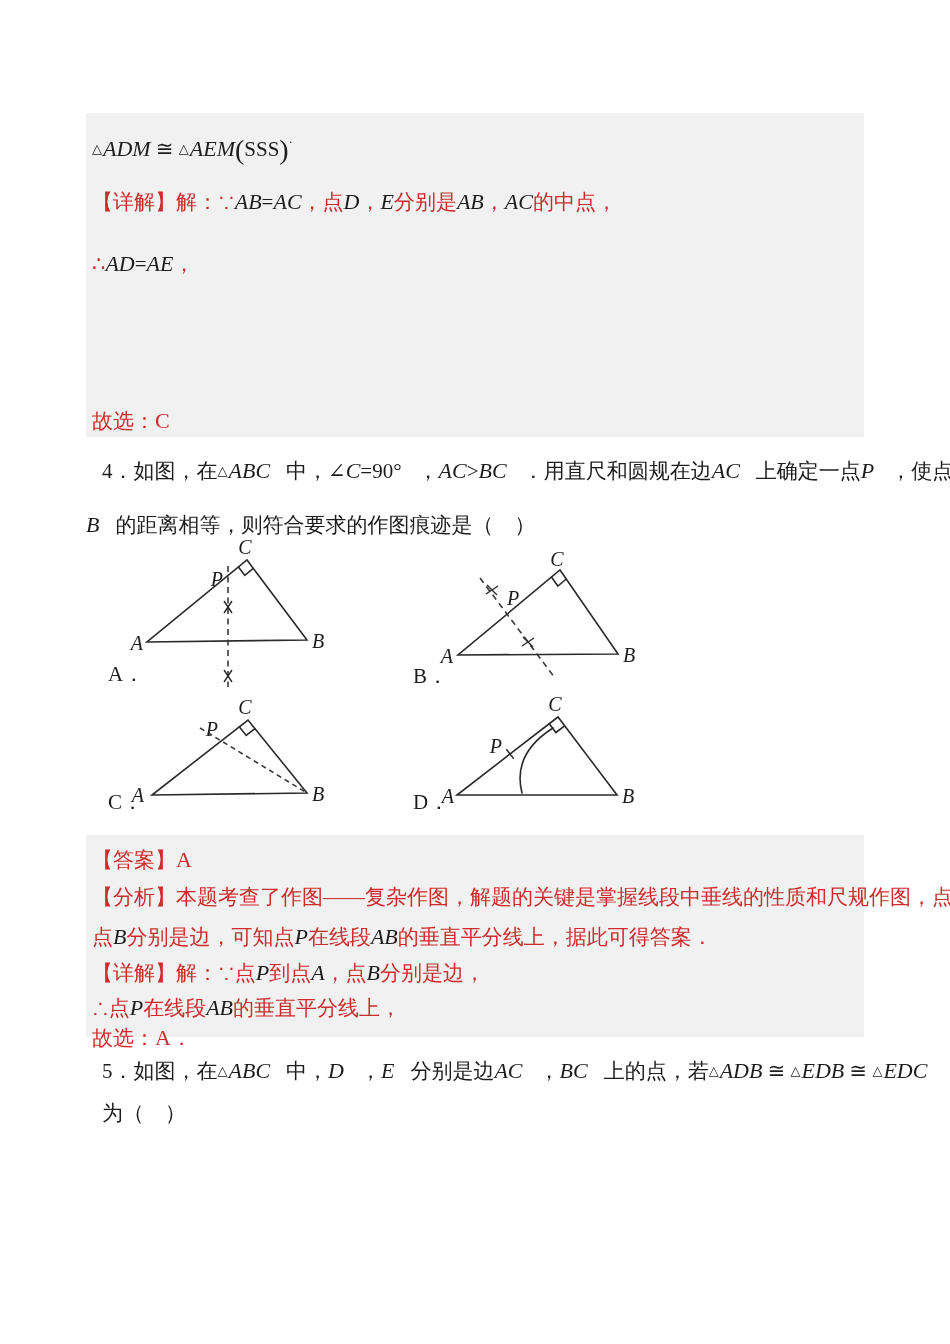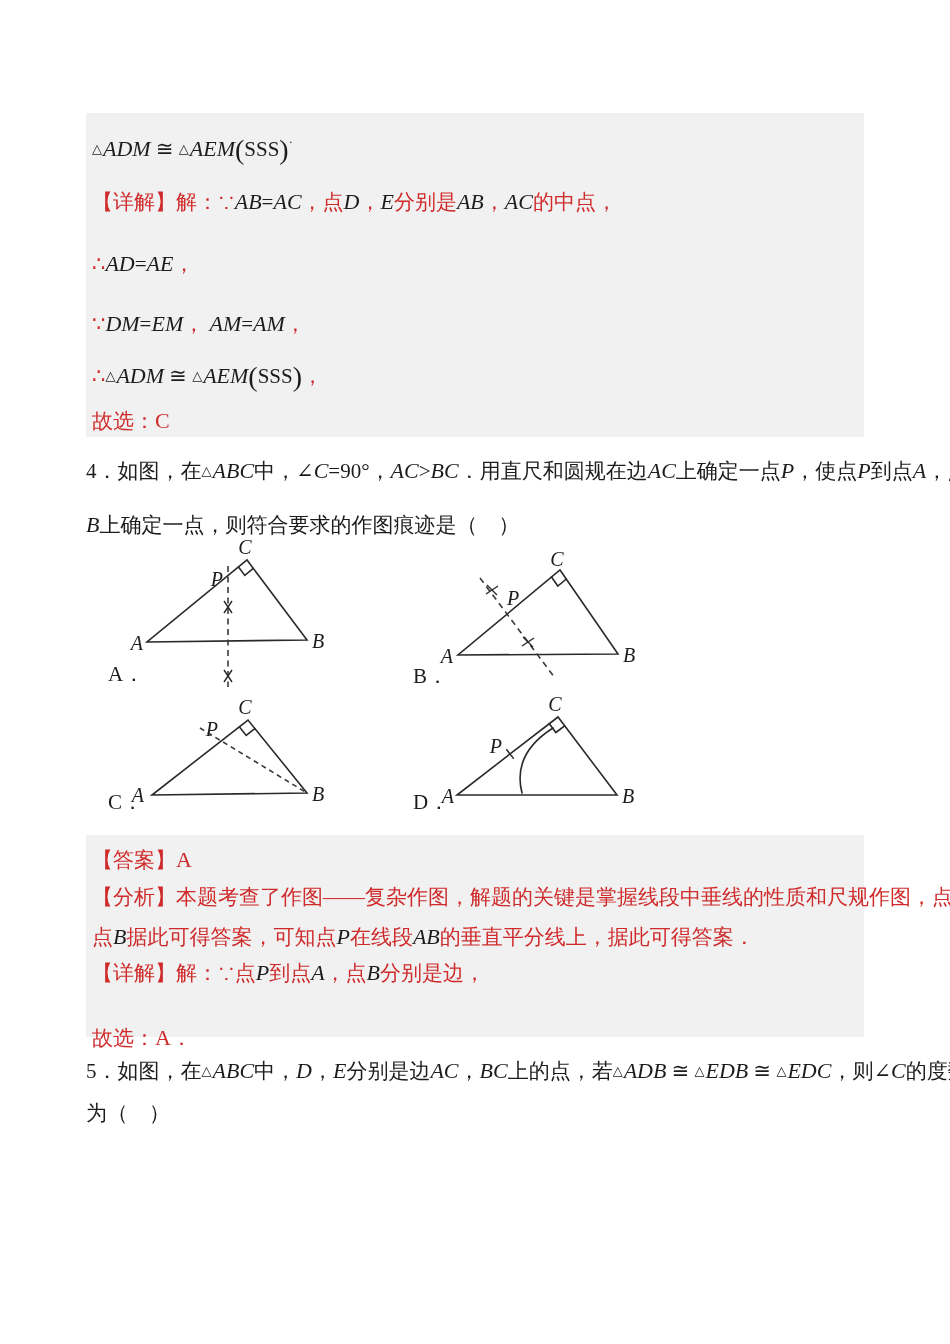--- a/index.html
+++ b/index.html
@@ -25,21 +25,21 @@
     position:absolute;left:6px;white-space:nowrap;
     font-size:21px;line-height:30px;
   }
   .qline{
     position:absolute;left:86px;white-space:nowrap;
     font-size:21px;line-height:30px;color:var(--ink);
   }
 
   
   .seg-r{color:var(--red);}
-  .seg-b{color:var(--ink);}
+  .seg-b{color:var(--ink);margin-left:16px;}
   .seg-m{color:var(--ink);font-style:italic;font-family:"Liberation Serif","DejaVu Serif","DejaVu Sans",serif;font-size:22px;}
   .seg-u{color:var(--ink);font-style:normal;font-family:"Liberation Serif","DejaVu Serif","DejaVu Sans",serif;font-size:21px;}
   .seg-rs{color:var(--red);font-style:normal;font-family:"Liberation Serif","DejaVu Serif",serif;font-size:22px;}
   .seg-tri{color:var(--ink);font-size:13px;vertical-align:3px;font-family:"DejaVu Sans",sans-serif;margin-right:1px;}
   .seg-bigpar{color:var(--ink);font-size:28px;vertical-align:-3px;font-family:"Liberation Serif",serif;}
   .seg-sup{color:var(--ink);font-size:12px;vertical-align:10px;}
 
   .opt-label{
     position:absolute;font-size:21px;color:var(--ink);white-space:nowrap;
     font-family:"Liberation Serif",serif;
@@ -52,27 +52,25 @@
 </style>
 </head>
 <body>
 
 <div class="page">
 
   <div id="block1" class="gray-block">
     <div class="bline" style="top:14px"><span class="seg-tri">△</span><span class="seg-m">ADM</span><span class="seg-u"> ≅ </span><span class="seg-tri">△</span><span class="seg-m">AEM</span><span class="seg-bigpar">(</span><span class="seg-u">SSS</span><span class="seg-bigpar">)</span><span class="seg-sup">·</span></div>
     <div class="bline" style="top:74px"><span class="seg-r">【详解】解：∵</span><span class="seg-m">AB</span><span class="seg-u">=</span><span class="seg-m">AC</span><span class="seg-r">，点</span><span class="seg-m">D</span><span class="seg-r">，</span><span class="seg-m">E</span><span class="seg-r">分别是</span><span class="seg-m">AB</span><span class="seg-r">，</span><span class="seg-m">AC</span><span class="seg-r">的中点，</span></div>
     <div class="bline" style="top:136px"><span class="seg-r">∴</span><span class="seg-m">AD</span><span class="seg-u">=</span><span class="seg-m">AE</span><span class="seg-r">，</span></div>
-    <div class="bline" style="top:196px"><span class="seg-r">∵</span><span class="seg-m">DM</span><span class="seg-u">=</span><span class="seg-m">EM</span><span class="seg-r">，</span><span class="seg-u"> </span><span class="seg-m">AM</span><span class="seg-u">=</span><span class="seg-m">AM</span><span class="seg-r">，</span></div>
-    <div class="bline" style="top:248px"><span class="seg-r">∴</span><span class="seg-tri">△</span><span class="seg-m">ADM</span><span class="seg-u"> ≅ </span><span class="seg-tri">△</span><span class="seg-m">AEM</span><span class="seg-bigpar">(</span><span class="seg-u">SSS</span><span class="seg-bigpar">)</span><span class="seg-r">，</span></div>
     <div class="bline" style="top:293px"><span class="seg-r">故选：</span><span class="seg-rs">C</span></div>
   </div>
 
   <div class="qline" style="top:456px"><span class="seg-b">4．如图，在</span><span class="seg-tri">△</span><span class="seg-m">ABC</span><span class="seg-b">中，</span><span class="seg-u">∠</span><span class="seg-m">C</span><span class="seg-u">=90°</span><span class="seg-b">，</span><span class="seg-m">AC</span><span class="seg-u">&gt;</span><span class="seg-m">BC</span><span class="seg-b">．用直尺和圆规在边</span><span class="seg-m">AC</span><span class="seg-b">上确定一点</span><span class="seg-m">P</span><span class="seg-b">，使点</span><span class="seg-m">P</span><span class="seg-b">到点</span><span class="seg-m">A</span><span class="seg-b">，点</span></div>
-  <div class="qline" style="top:510px"><span class="seg-m">B</span><span class="seg-b">上确定一点，则符合要求的作图痕迹是（　）</span></div>
+  <div class="qline" style="top:510px"><span class="seg-m">B</span><span class="seg-b">的距离相等，则符合要求的作图痕迹是（　）</span></div>
 
   <div class="opt-label" style="left:108px;top:660px">A．</div>
   <svg style="left:115px;top:538px" width="215" height="155" viewBox="0 0 215 155">
     <path class="tline" d="M32,104 L192,102 L132,22 Z"></path>
     <path class="tline" d="M123.5,29 L129.8,37.4 L138.3,30.4"></path>
     <line class="dline" x1="113" y1="28" x2="113" y2="149"></line>
     <path class="mark" d="M109,63 L117,75 M117,63 L109,75"></path>
     <path class="mark" d="M109,132 L117,144 M117,132 L109,144"></path>
     <text class="vlabel" x="28" y="112" text-anchor="end">A</text>
     <text class="vlabel" x="197" y="110" text-anchor="start">B</text>
@@ -112,21 +110,22 @@
     <path class="mark" d="M56.3,54.3 L63.7,63.7"></path>
     <text class="vlabel" x="4" y="108" text-anchor="end">A</text>
     <text class="vlabel" x="172" y="108" text-anchor="start">B</text>
     <text class="vlabel" x="105" y="16" text-anchor="middle">C</text>
     <text class="vlabel" x="52" y="58" text-anchor="end">P</text>
   </svg>
 
   <div id="block2" class="gray-block">
     <div class="bline" style="top:10px"><span class="seg-r">【答案】</span><span class="seg-rs">A</span></div>
     <div class="bline" style="top:47px"><span class="seg-r">【分析】本题考查了作图——复杂作图，解题的关键是掌握线段中垂线的性质和尺规作图，点</span></div>
-    <div class="bline" style="top:87px"><span class="seg-r">点</span><span class="seg-m">B</span><span class="seg-r">据此可得答案，可知点</span><span class="seg-m">P</span><span class="seg-r">在线段</span><span class="seg-m">AB</span><span class="seg-r">的垂直平分线上，据此可得答案．</span></div>
+    <div class="bline" style="top:87px"><span class="seg-r">点</span><span class="seg-m">B</span><span class="seg-r">分别是边，可知点</span><span class="seg-m">P</span><span class="seg-r">在线段</span><span class="seg-m">AB</span><span class="seg-r">的垂直平分线上，据此可得答案．</span></div>
     <div class="bline" style="top:123px"><span class="seg-r">【详解】解：∵点</span><span class="seg-m">P</span><span class="seg-r">到点</span><span class="seg-m">A</span><span class="seg-r">，点</span><span class="seg-m">B</span><span class="seg-r">分别是边，</span></div>
+    <div class="bline" style="top:158px"><span class="seg-r">∴点</span><span class="seg-m">P</span><span class="seg-r">在线段</span><span class="seg-m">AB</span><span class="seg-r">的垂直平分线上，</span></div>
     <div class="bline" style="top:188px"><span class="seg-r">故选：</span><span class="seg-rs">A</span><span class="seg-r">．</span></div>
   </div>
 
   <div class="qline" style="top:1056px"><span class="seg-b">5．如图，在</span><span class="seg-tri">△</span><span class="seg-m">ABC</span><span class="seg-b">中，</span><span class="seg-m">D</span><span class="seg-b">，</span><span class="seg-m">E</span><span class="seg-b">分别是边</span><span class="seg-m">AC</span><span class="seg-b">，</span><span class="seg-m">BC</span><span class="seg-b">上的点，若</span><span class="seg-tri">△</span><span class="seg-m">ADB</span><span class="seg-u"> ≅ </span><span class="seg-tri">△</span><span class="seg-m">EDB</span><span class="seg-u"> ≅ </span><span class="seg-tri">△</span><span class="seg-m">EDC</span><span class="seg-b">，则</span><span class="seg-u">∠</span><span class="seg-m">C</span><span class="seg-b">的度数</span></div>
   <div class="qline" style="top:1098px"><span class="seg-b">为（　）</span></div>
 
 </div>
 
 </body></html>

